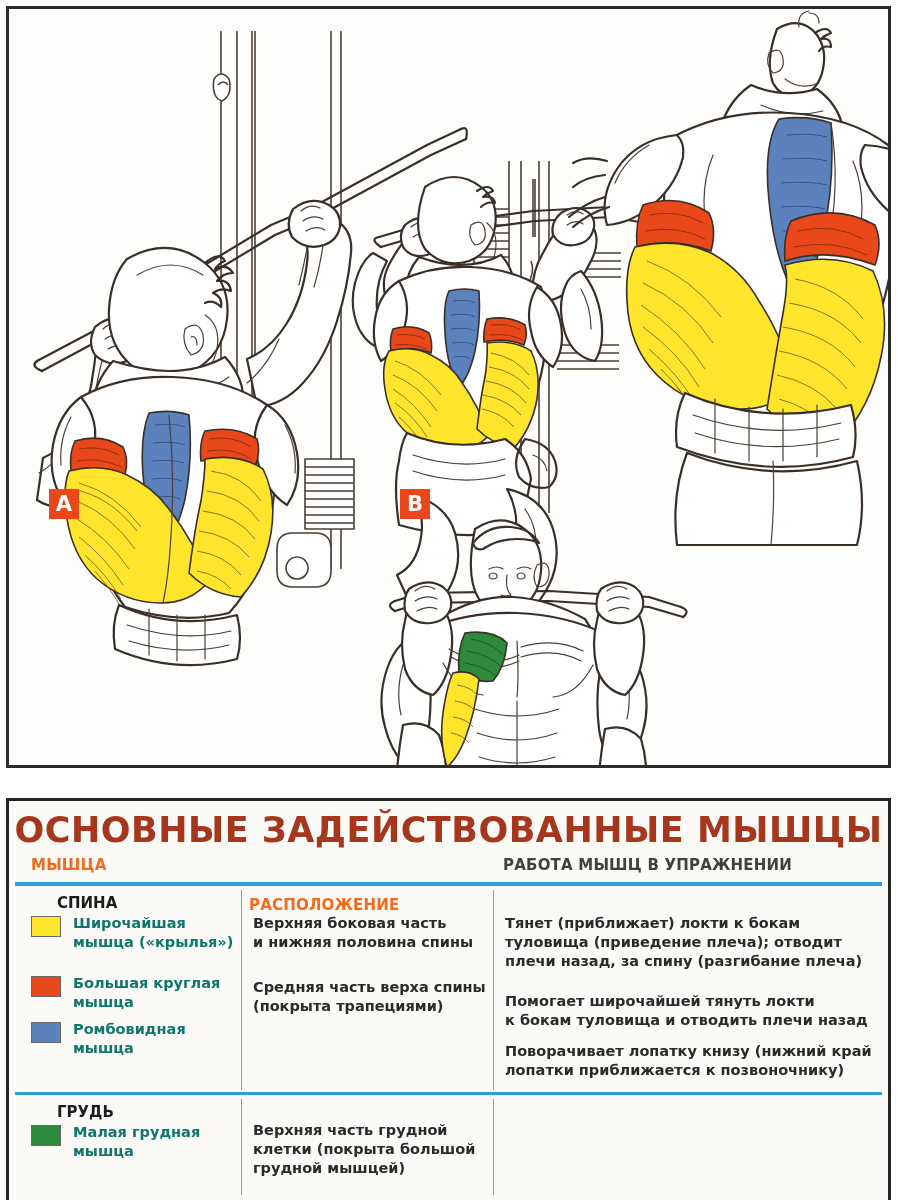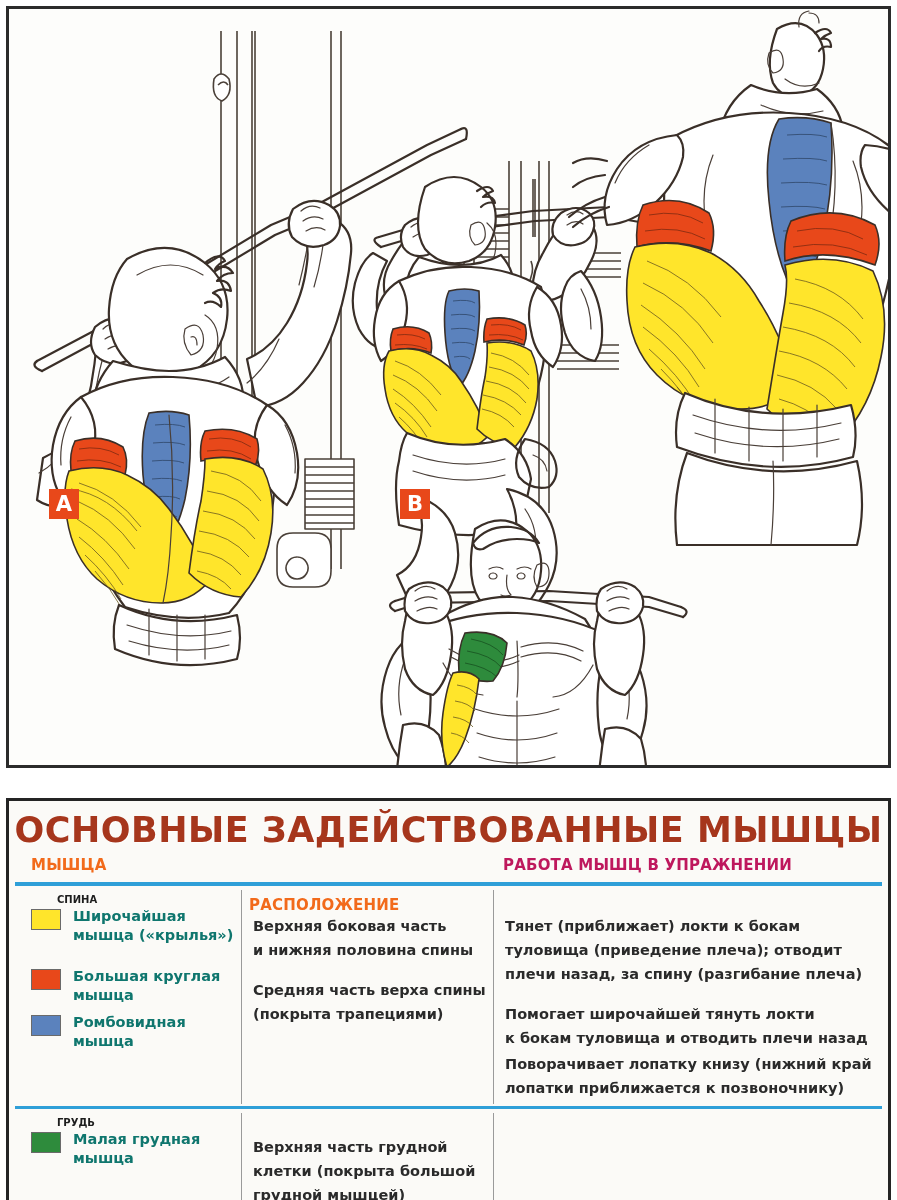--- a/index.html
+++ b/index.html
@@ -116,21 +116,21 @@
     bottom: 2px;
     width: 1px;
     background: #9a9a9a;
   }
   .grid::before { left: 232px; }
   .grid::after  { left: 484px; }
 
   .col-muscle { position: relative; }
 
   .group-name {
-    font-size: 10px;
+    font-size: 15px;
     font-weight: bold;
     color: #1d1d1d;
     margin: 2px 0 2px 42px;
     font-family: "DejaVu Sans", sans-serif;
   }
 
   .m-row {
     position: relative;
     min-height: 44px;
     margin-bottom: 2px;
@@ -149,21 +149,21 @@
     font-size: 14.5px;
     line-height: 19px;
     color: #0f766e;
     font-weight: bold;
     font-family: "DejaVu Sans", sans-serif;
   }
 
   .cellcol { display: flex; flex-direction: column; }
   .cell {
     font-size: 14.5px;
-    line-height: 24px;
+    line-height: 19px;
     color: #2a2a2a;
     font-weight: bold;
     font-family: "DejaVu Sans", sans-serif;
     padding-left: 12px;
     margin-bottom: 2px;
     min-height: 44px;
   }
   .cell.pad-top { padding-top: 22px; }
   .cell.pad-top2 { padding-top: 20px; }
 </style>
@@ -526,21 +526,21 @@
   <div class="fig-label" id="label-b" style="background: rgb(232, 72, 26);">В</div>
 </div>
 
 <div class="table-panel">
 
   <div class="tbl-title" style="color: rgb(166, 54, 28);">ОСНОВНЫЕ ЗАДЕЙСТВОВАННЫЕ МЫШЦЫ</div>
 
   <div class="tbl-colheads">
     <div class="colhead" id="ch-0" style="color: rgb(242, 106, 27);">МЫШЦА</div>
     <div class="colhead" id="ch-1" style="color: rgb(242, 106, 27);">РАСПОЛОЖЕНИЕ</div>
-    <div class="colhead" id="ch-2" style="color: #be185d;">РАБОТА МЫШЦ В УПРАЖНЕНИИ</div>
+    <div class="colhead" id="ch-2" style="color: #404040;">РАБОТА МЫШЦ В УПРАЖНЕНИИ</div>
   </div>
 
   <div class="blue-rule" style="background: rgb(47, 159, 216);"></div>
 
   <div class="section">
     <div class="grid">
 
       <div class="col-muscle">
         <div class="group-name">СПИНА</div>
 

